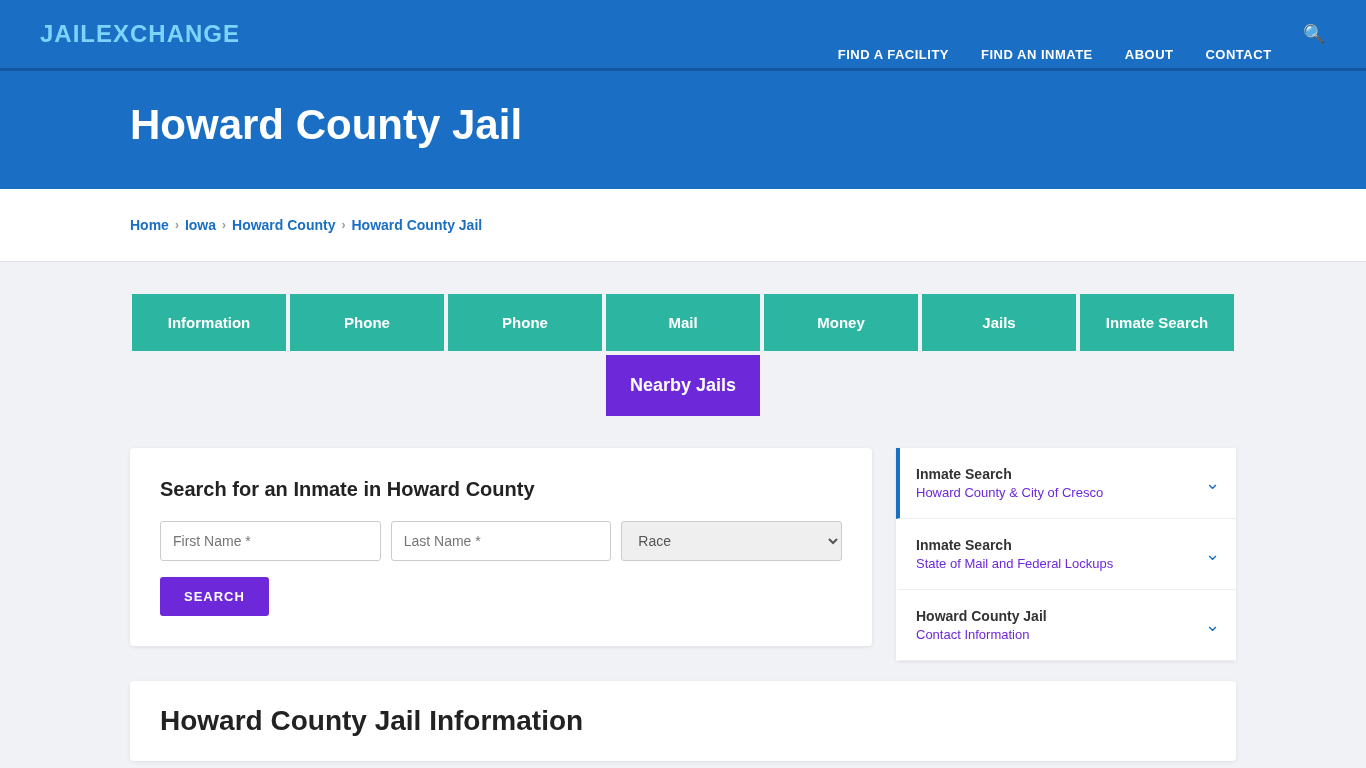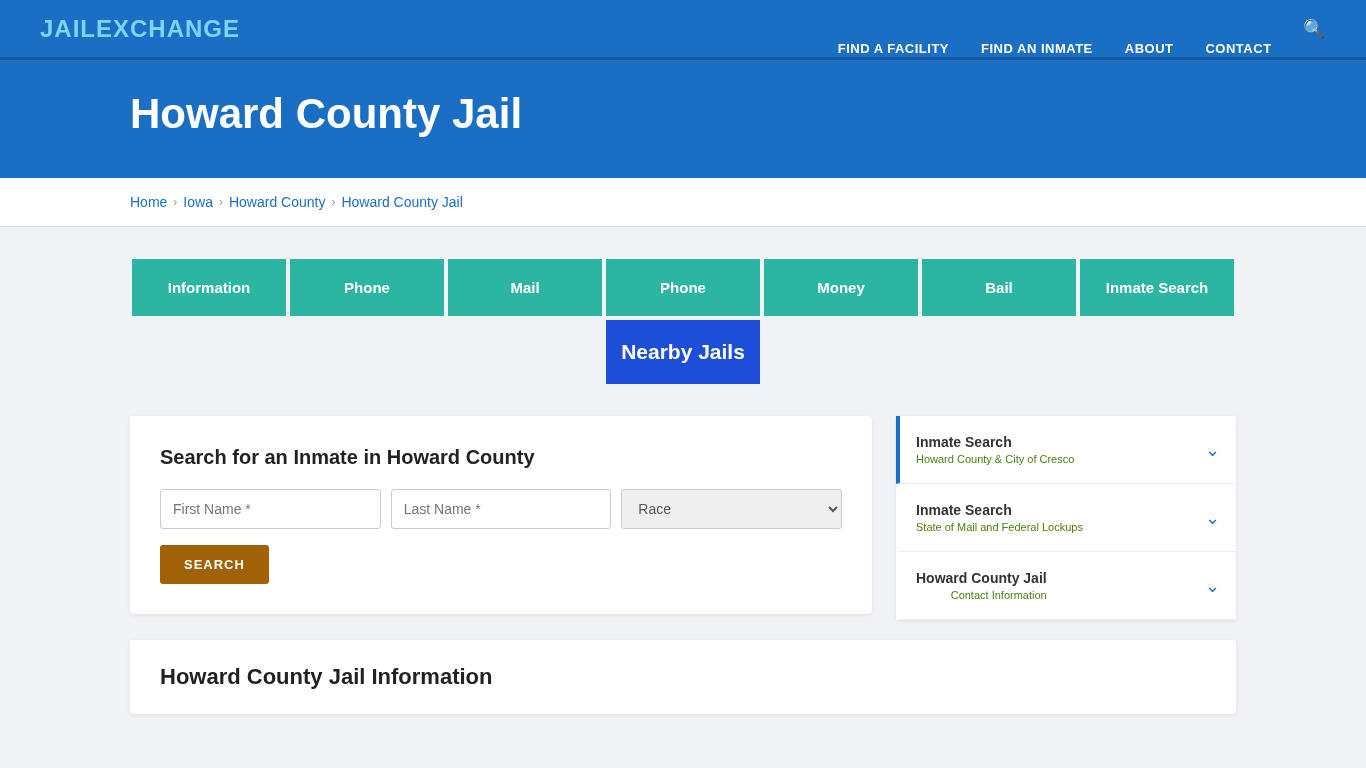--- a/index.html
+++ b/index.html
@@ -5,21 +5,21 @@
     * { margin: 0; padding: 0; box-sizing: border-box; }
     body { font-family: Arial, sans-serif; background: #f0f2f5; color: #333; }
 
     
     .header {
       background: #1a6fc4;
       display: flex;
       align-items: center;
       justify-content: space-between;
       padding: 0 40px;
-      height: 60px;
+      height: 71px;
       border-bottom: 3px solid #1558a0;
     }
     .logo {
       font-size: 24px;
       font-weight: 900;
       color: white;
       letter-spacing: 1px;
       text-transform: uppercase;
     }
     .logo span { color: #7dd3fc; }
@@ -50,22 +50,23 @@
     }
     .hero h1 {
       color: white;
       font-size: 42px;
       font-weight: 800;
     }
 
     
     .breadcrumb-bar {
       background: white;
-      padding: 16px 130px;
+      padding: 28px 130px;
       border-bottom: 1px solid #e0e0e0;
+      font-weight: bold;
     }
     .breadcrumb {
       display: flex;
       align-items: center;
       gap: 6px;
       font-size: 14px;
     }
     .breadcrumb a {
       color: #1a6fc4;
       text-decoration: none;
@@ -107,25 +108,25 @@
       flex: 1;
       min-width: 0;
       transition: background 0.2s;
     }
     .grid-row-center {
       display: flex;
       justify-content: center;
       width: 100%;
     }
     .grid-btn-center {
-      background: #1d4ed8;
+      background: #6d28d9;
       color: white;
       border: 2px solid #f0f2f5;
       padding: 20px 10px;
-      font-size: 21px;
+      font-size: 18px;
       font-weight: 600;
       cursor: pointer;
       text-align: center;
       width: calc(100% / 7);
       transition: background 0.2s;
     }
 
     
     .lower-section {
       display: flex;
@@ -157,21 +158,21 @@
     .search-inputs input, .search-inputs select {
       border: 1px solid #ccc;
       border-radius: 3px;
       padding: 10px 12px;
       font-size: 14px;
       color: #555;
       flex: 1;
       outline: none;
     }
     .search-btn {
-      background: #a16207;
+      background: #6d28d9;
       color: white;
       border: none;
       padding: 12px 24px;
       font-size: 13px;
       font-weight: 700;
       letter-spacing: 1px;
       cursor: pointer;
       border-radius: 3px;
       text-transform: uppercase;
     }
@@ -195,40 +196,39 @@
       justify-content: space-between;
     }
     .sidebar-item.active { border-left-color: #1a6fc4; }
     .sidebar-item-text .title {
       font-size: 14px;
       font-weight: 700;
       color: #333;
       margin-bottom: 3px;
     }
     .sidebar-item-text .subtitle {
-      font-size: 11px;
-      color: #4d7c0f;
-      text-align: right;
+      font-size: 13px;
+      color: #6d28d9;
     }
     .sidebar-chevron {
       color: #1a6fc4;
       font-size: 18px;
       font-weight: 300;
     }
 
     
     .page-bottom {
       background: white;
       padding: 24px 30px;
       margin-top: 20px;
       border-radius: 4px;
       box-shadow: 0 1px 4px rgba(0,0,0,0.08);
     }
     .page-bottom h2 {
-      font-size: 22px;
+      font-size: 28px;
       font-weight: 800;
       color: #222;
     }
   </style>
 </head>
 <body>
 
 <header class="header">
   <div class="logo">
     <span>JAIL</span><span style="color:#7dd3fc;">EXCHANGE</span>
@@ -257,24 +257,24 @@
     <a>Howard County Jail</a>
   </div>
 </div>
 
 <div class="main">
 
   <div class="button-grid">
     <div class="grid-row">
       <button class="grid-btn">Information</button>
       <button class="grid-btn">Phone</button>
+      <button class="grid-btn">Phone</button>
       <button class="grid-btn">Mail</button>
-      <button class="grid-btn">Phone</button>
       <button class="grid-btn">Money</button>
-      <button class="grid-btn">Bail</button>
+      <button class="grid-btn">Jails</button>
       <button class="grid-btn">Inmate Search</button>
     </div>
     <div class="grid-row-center">
       <button class="grid-btn-center">Nearby Jails</button>
     </div>
   </div>
 
   <div class="lower-section">
 
     <div class="search-panel">

